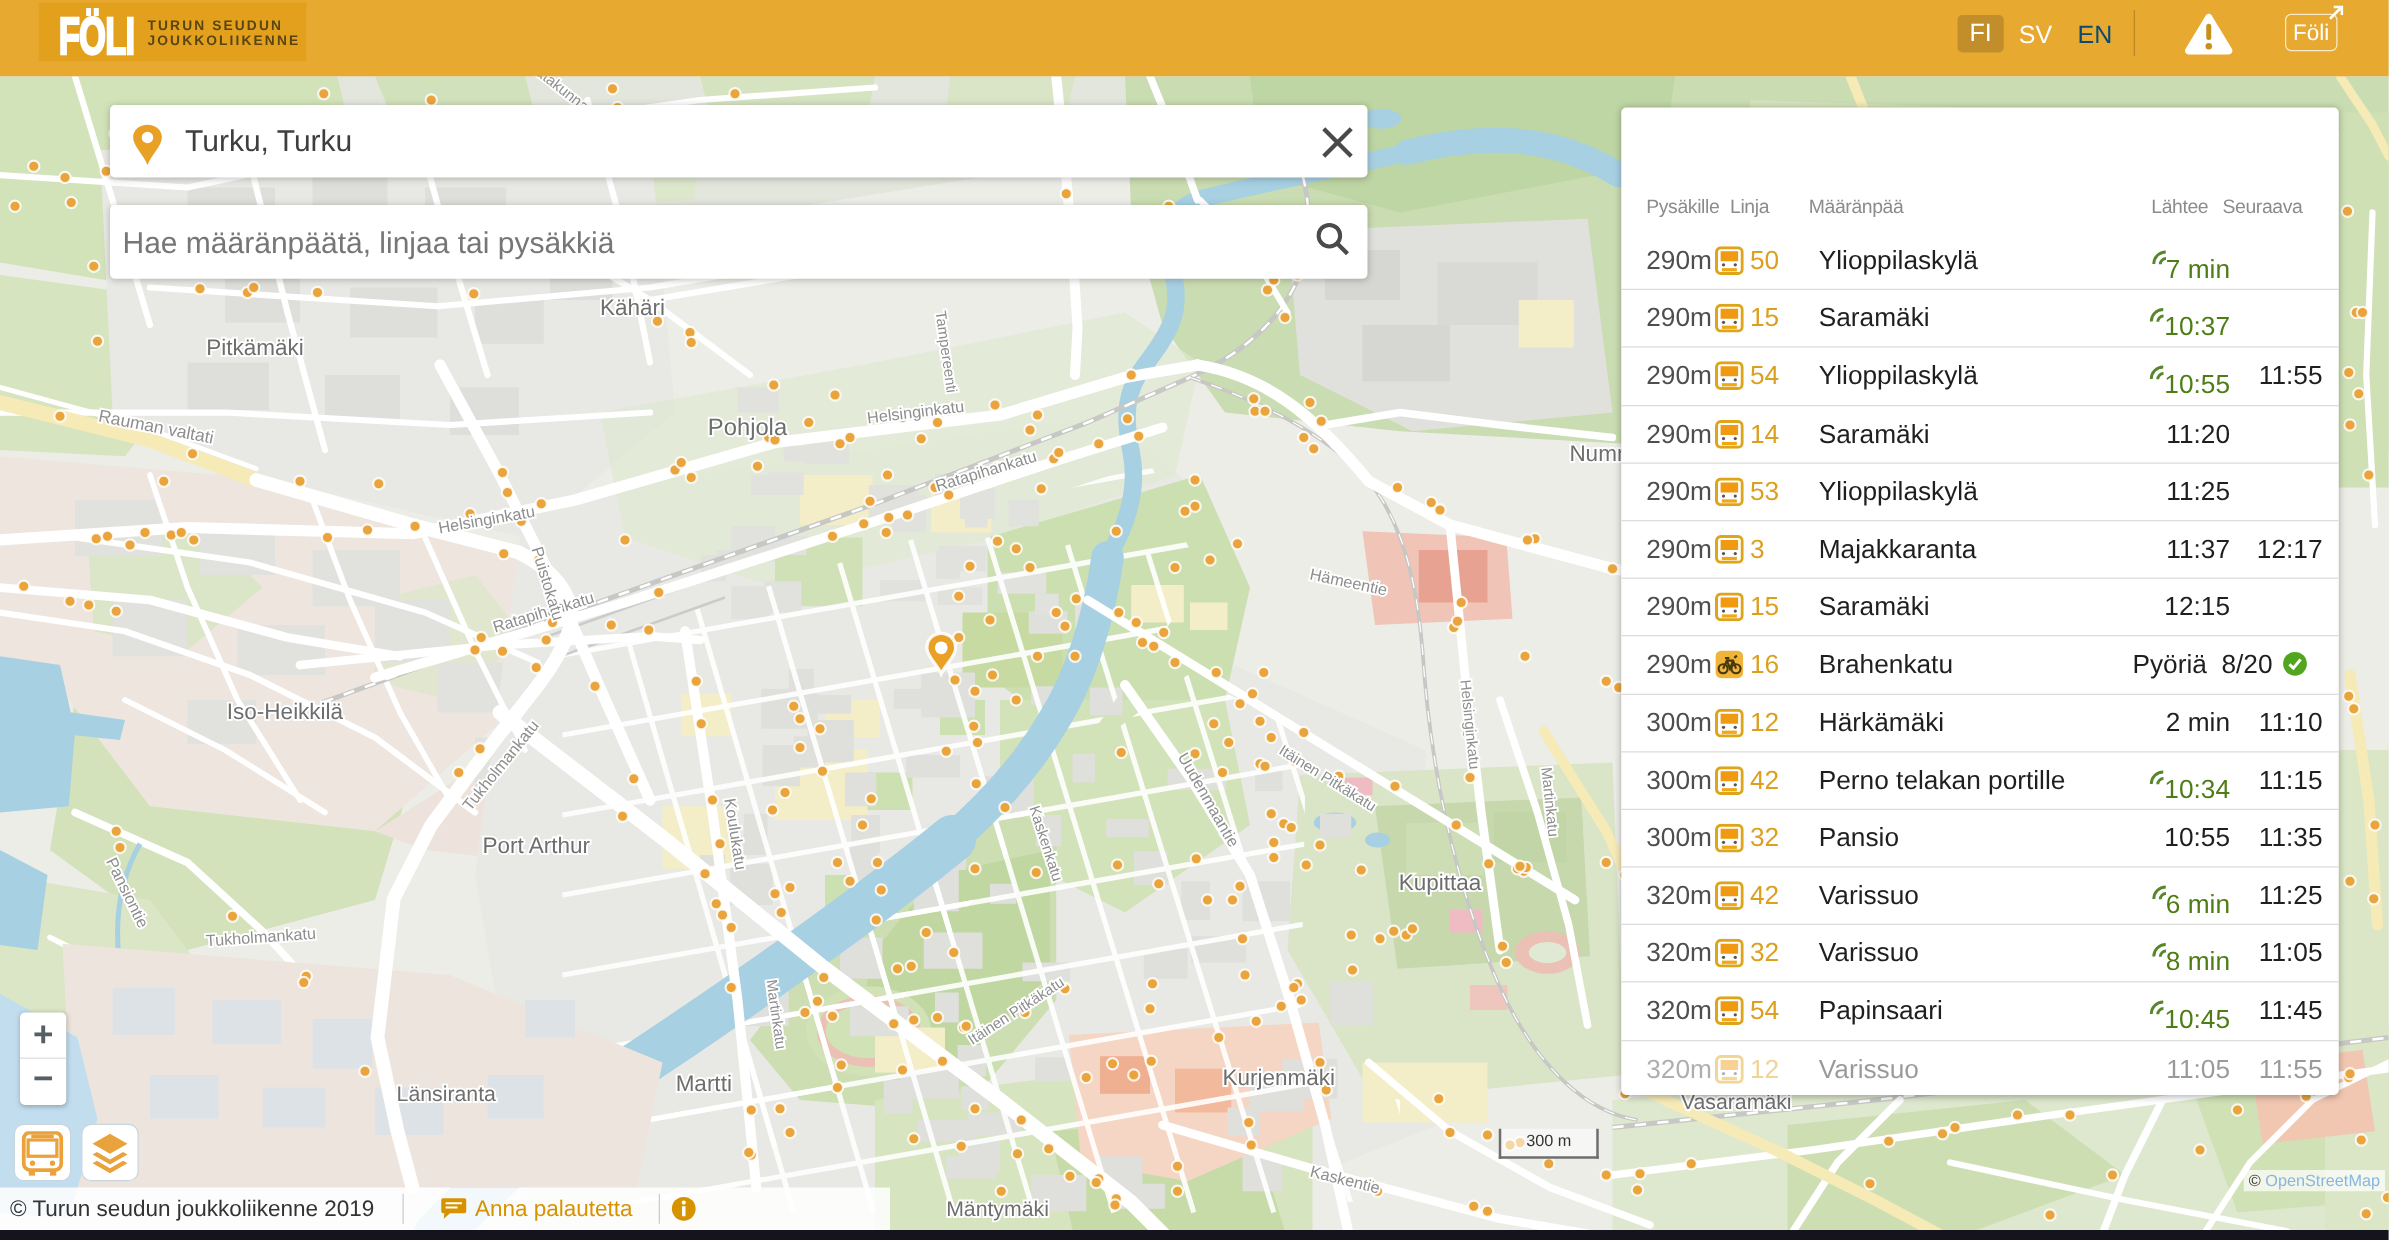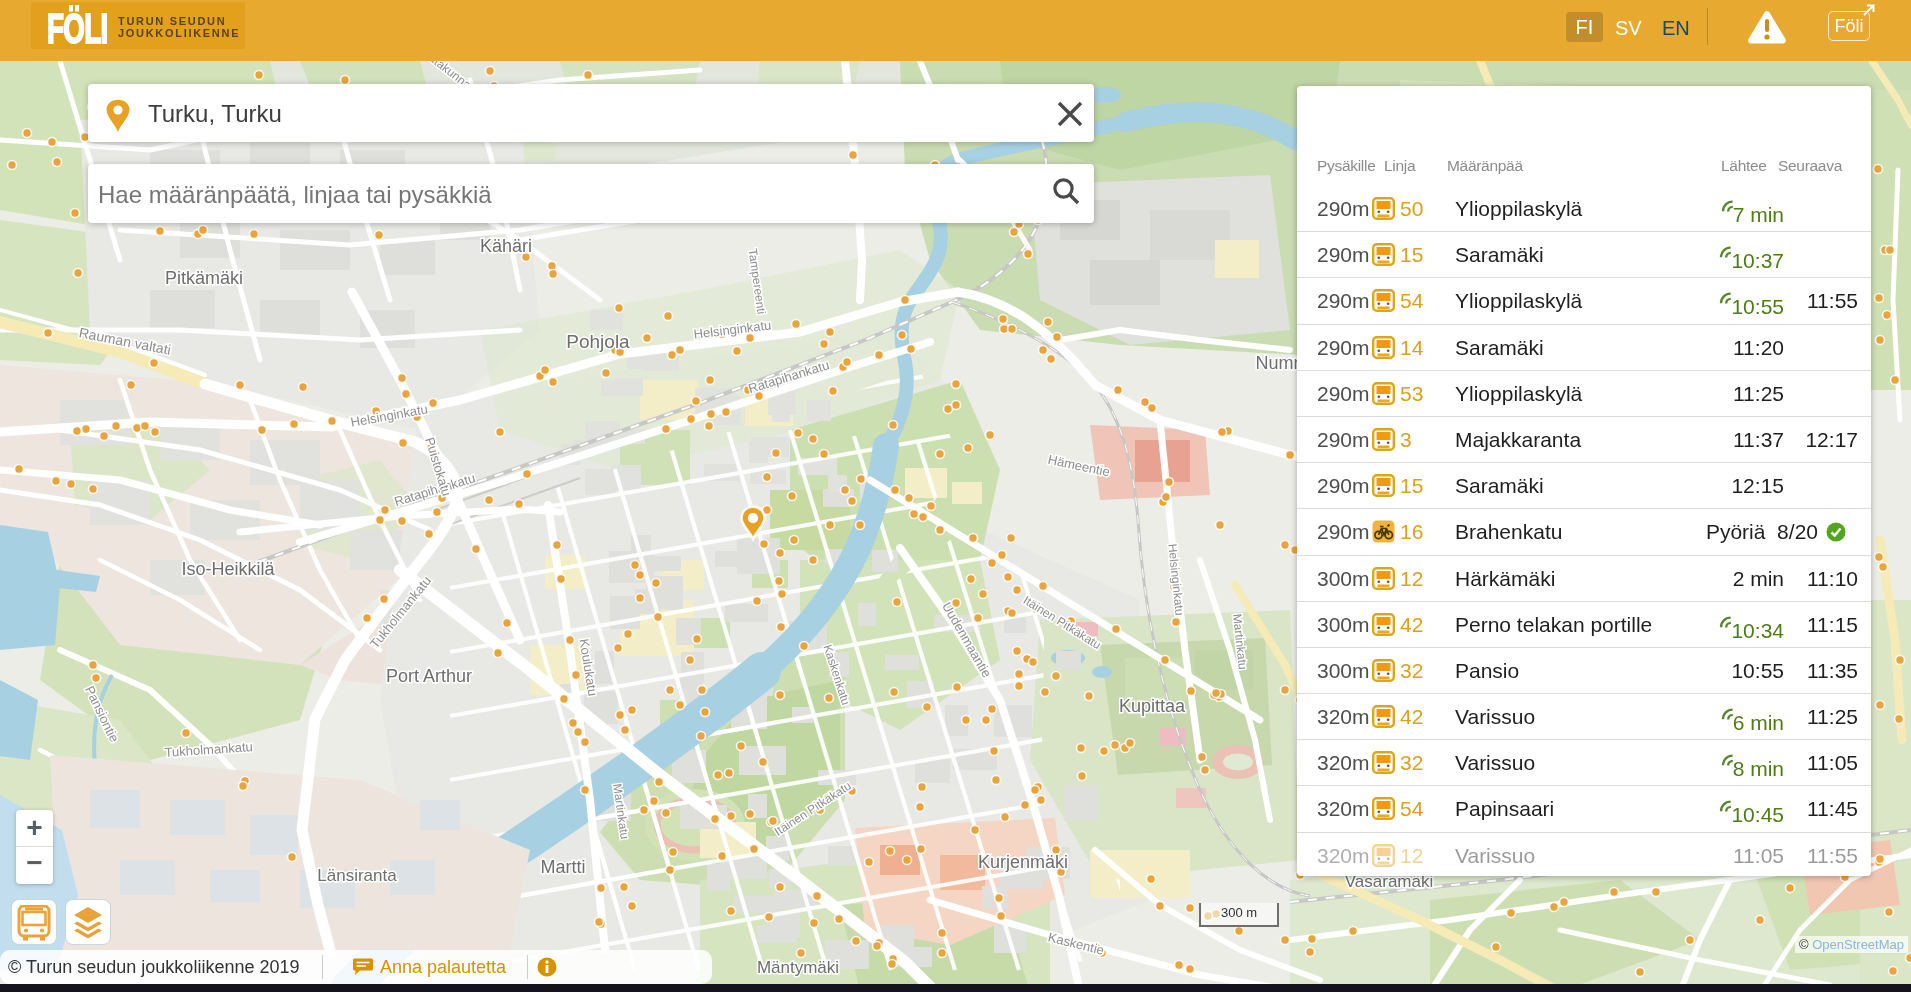--- a/index.html
+++ b/index.html
@@ -46,21 +46,21 @@
 .row .dist { position:absolute; left:20px; top:11px; color:#4E4E4E; }
 .row .num { position:absolute; left:103px; top:11px; color:#DC9F1E; }
 .row .dest { position:absolute; left:158px; top:11px; }
 .row .t1 { position:absolute; right:87px; top:11px; }
 .row .t2 { position:absolute; right:13px; top:11px; }
 .row .green { color:#4E7C15; }
 .row.faded { opacity:0.45; border-bottom:none; }
 .busico { position:absolute; left:75px; top:11px; width:23px; height:23px; }
 
 
-#footer { position:absolute; left:0; top:950px; width:712px; height:34px; background:rgba(255,255,255,0.85); z-index:15; font-size:18px; color:#333;border-radius:10px; }
+#footer { position:absolute; left:0; top:950px; width:712px; height:34px; background:rgba(255,255,255,0.85); z-index:15; font-size:18px; color:#333; }
 #footer .sep { position:absolute; top:5px; width:1px; height:24px; background:#CCC; }
 #footer a { color:#D79200; text-decoration:none; }
 #osm { position:absolute; right:3px; top:936px; z-index:15; font-size:13px; color:#333; background:rgba(255,255,255,0.7); padding:1px 4px;margin-left:32px; }
 #osm b { color:#89B7E0; font-weight:normal; }
 #darkbar { position:absolute; left:0; top:984px; width:1911px; height:8px; background:#14131E; z-index:16; }
 
 
 #zoomctl { position:absolute; left:16px; top:810px; width:37px; height:74px; background:#FFF; border-radius:4px; box-shadow:0 1px 4px rgba(0,0,0,0.25); z-index:9; }
 #zoomctl .zin, #zoomctl .zout { position:absolute; left:0; width:37px; text-align:center; font-size:28px; color:#556066; font-weight:bold; }
 #zoomctl .zin { top:2px; }

